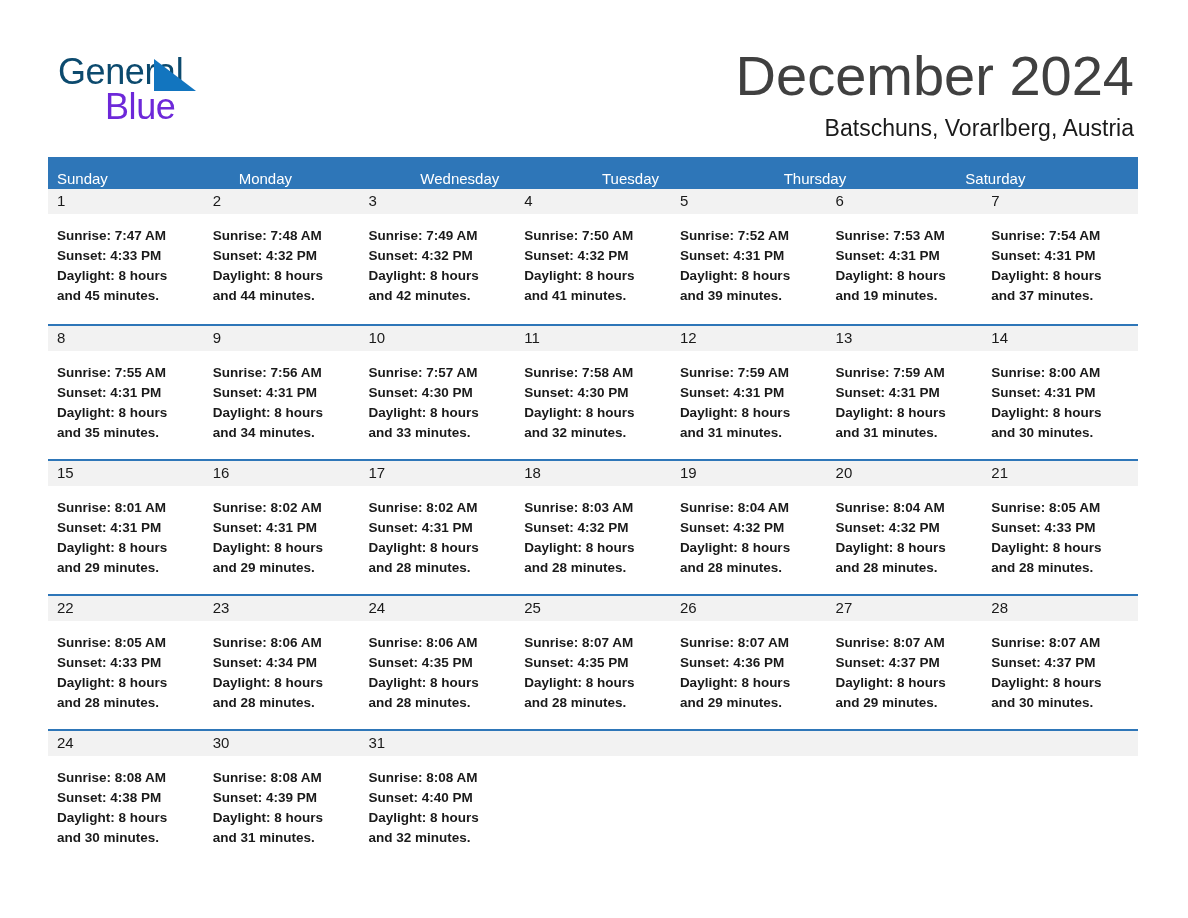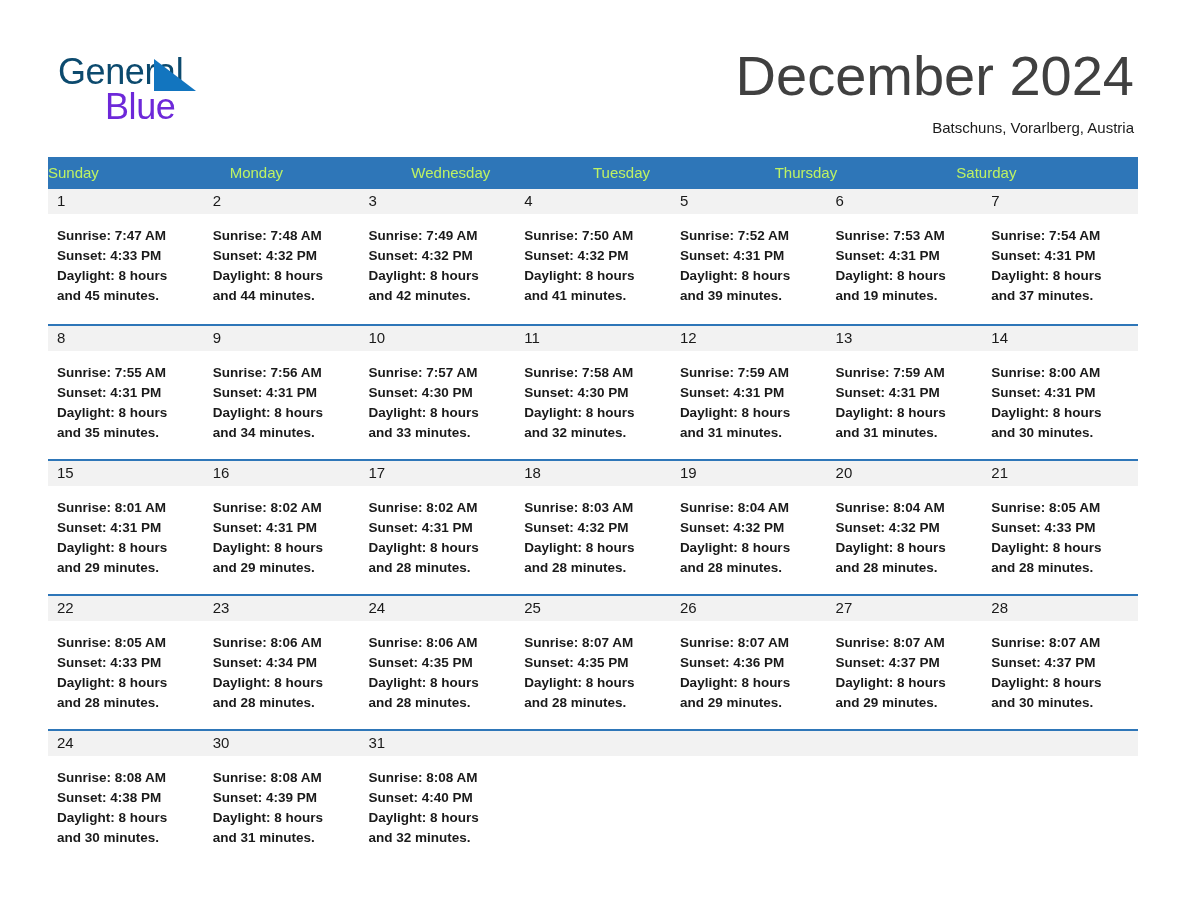--- a/index.html
+++ b/index.html
@@ -69,21 +69,21 @@
     line-height: 52px;
     color: #404040;
     font-weight: normal;
     text-align: right;
     white-space: nowrap;
   }
   .subtitle {
     position: absolute;
     right: 54px;
     top: 114px;
-    font-size: 15px;
+    font-size: 23px;
     line-height: 28px;
     color: #1a1a1a;
     font-weight: normal;
     text-align: right;
     white-space: nowrap;
   }
 
   
   .cal {
     position: absolute;
@@ -91,25 +91,27 @@
     top: 157px;
     width: 1090px;
   }
   .cal-head {
     display: flex;
     background: #2e76b8;
     height: 32px;
   }
   .cal-head .hcell {
     flex: 1 1 0;
-    color: #bef264;
+    color: #ffffff;
     font-size: 15px;
     line-height: 32px;
+    padding-left: 9px;
     white-space: nowrap;
     overflow: hidden;
+    margin-top: 6px;
   }
 
   .week {
     position: relative;
     border-top: 2px solid #2e76b8;
     height: 135px;
   }
   .week:first-of-type { border-top: none; }
   .week.first { border-top: none; }
   .week .numband {

